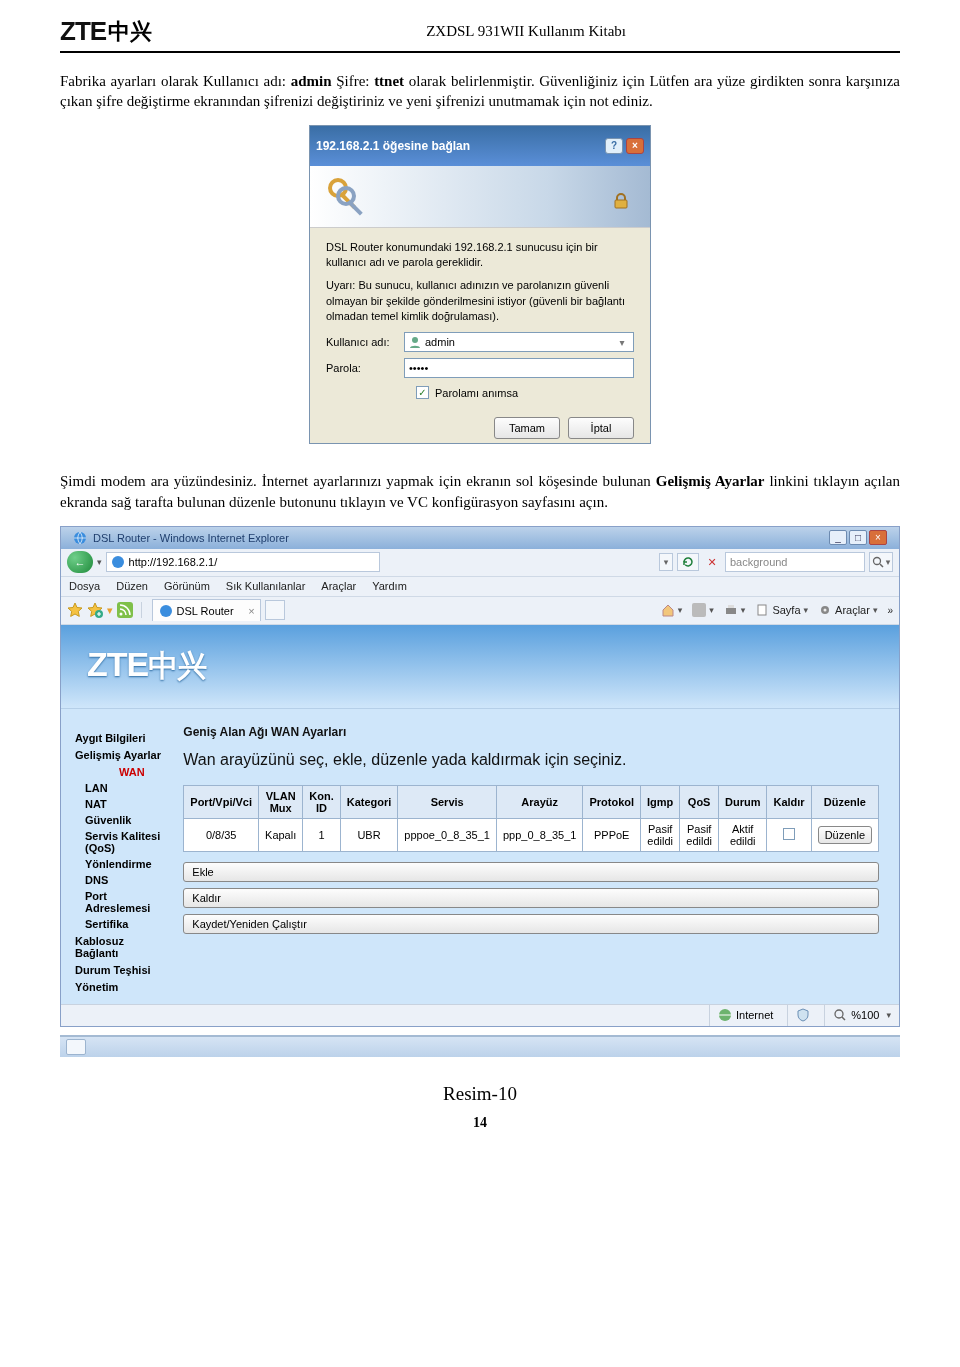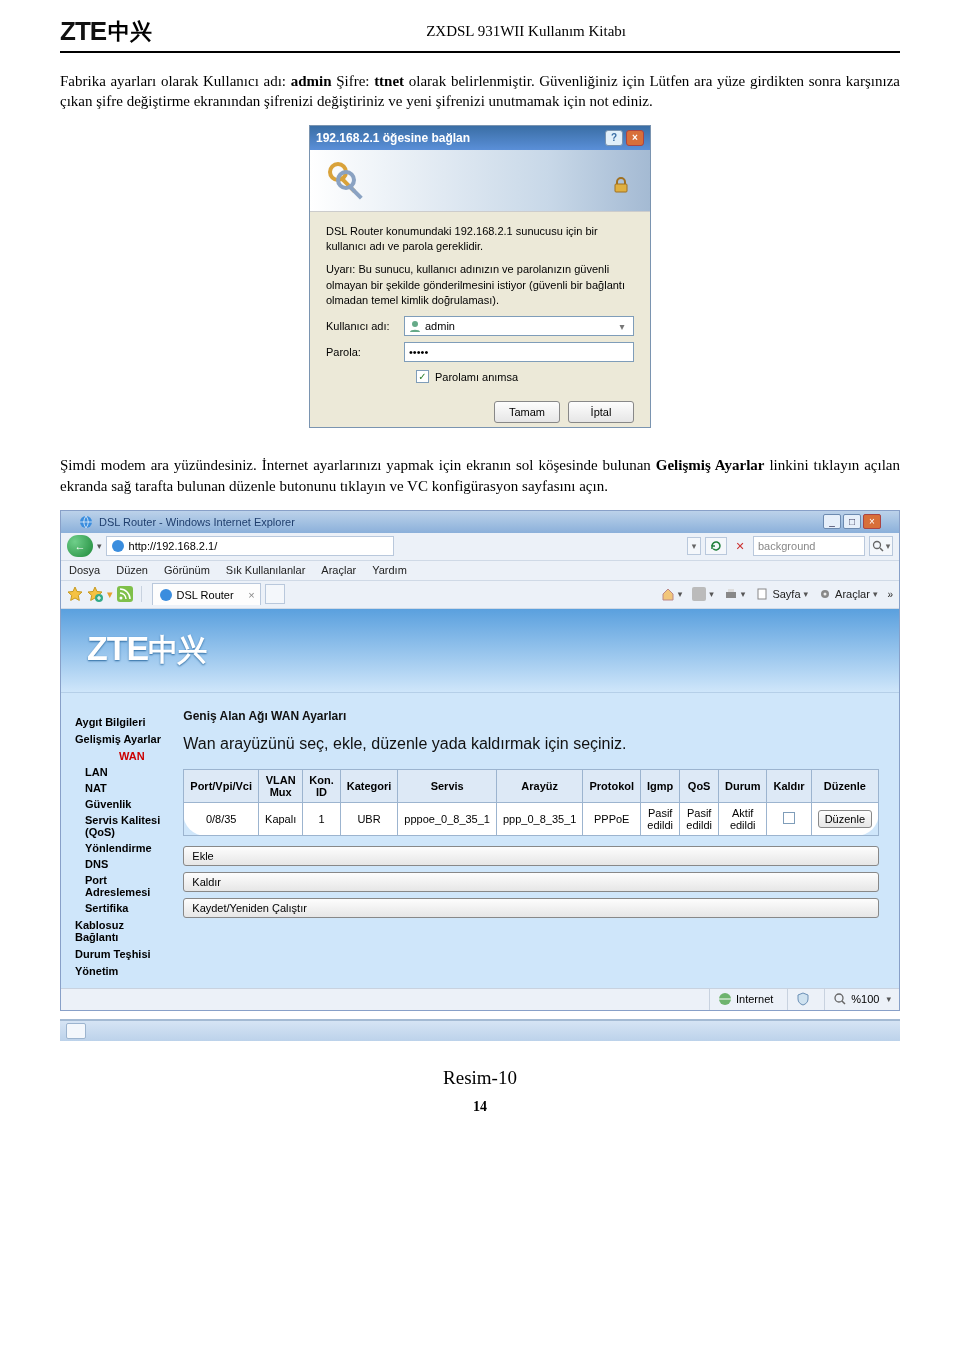--- a/index.html
+++ b/index.html
@@ -7,21 +7,21 @@
   .page { padding: 16px 60px 20px 60px; }
   .doc-header { display:flex; align-items:center; border-bottom:2px solid #000; padding-bottom:4px; margin-bottom:18px; }
   .zte-logo { font-family: Arial, sans-serif; font-weight:900; font-size:26px; letter-spacing:-1px; color:#111; }
   .zte-cn { font-weight:900; font-size:22px; margin-left:2px; }
   .doc-title { flex:1; text-align:center; font-size:15px; }
   .body-p { margin: 4px 0 14px 0; line-height:1.35; text-align:justify; }
   b.k { font-weight:bold; }
 
   
   .dialog { width: 340px; margin: 8px auto 28px auto; font-family: Tahoma, Arial, sans-serif; font-size:11px; color:#000; box-shadow:0 0 0 1px #7a94b0; background:#ece9d8; }
-  .dlg-title { background: linear-gradient(#3a6ea5,#5a8fd8); color:#fff; height:24px; display:flex; align-items:center; padding:0 6px; font-weight:bold; font-size:12px; }
+  .dlg-title { background: linear-gradient(#3a6ea5,#5a8fd8); color:#fff; height:40px; display:flex; align-items:center; padding:0 6px; font-weight:bold; font-size:12px; }
   .dlg-title-text { flex:1; }
   .dlg-title-icons { display:flex; gap:3px; }
   .tb-btn { width:18px; height:16px; background:#d86f3a; border:1px solid #a44; display:flex; align-items:center; justify-content:center; color:#fff; font-size:10px; border-radius:3px; }
   .tb-btn.help { background:#e1effa; border:1px solid #7a94b0; color:#3a6ea5; }
   .dlg-banner { height:62px; background: linear-gradient(90deg,#fff 0%, #c8d8e8 70%, #a4bad3 100%); position:relative; border-bottom:1px solid #ccc; }
   .banner-keys { position:absolute; left:14px; top:8px; width:44px; height:44px; }
   .banner-lock { position:absolute; right:20px; top:26px; width:18px; height:18px; }
   .dlg-body { padding:12px 16px 4px 16px; }
   .dlg-text { line-height:1.4; margin-bottom:8px; }
   .dlg-row { display:flex; align-items:center; margin:6px 0; }
@@ -29,36 +29,36 @@
   .dlg-input { flex:1; height:20px; border:1px solid #7f9db9; background:#fff; display:flex; align-items:center; padding:0 4px; gap:4px; }
   .dlg-input .combo-arrow { width:14px; text-align:center; color:#777; font-size:10px; }
   .kad-ico { width:12px; height:12px; }
   .chk-row { display:flex; align-items:center; gap:6px; margin:8px 0 0 90px; }
   .chk { width:13px; height:13px; border:1px solid #7f9db9; background:#fff; display:flex; align-items:center; justify-content:center; font-size:10px; color:#2a7f2a; }
   .dlg-btns { display:flex; justify-content:flex-end; gap:8px; margin-top:18px; }
   .dlg-btn { min-width:66px; height:22px; border:1px solid #888; background:linear-gradient(#fdfdfd,#e6e6e6); border-radius:3px; display:flex; align-items:center; justify-content:center; }
 
   
   .browser { width:100%; margin:8px auto; font-family: Tahoma, Arial, sans-serif; font-size:11px; border:1px solid #88a0c8; box-shadow:0 0 0 1px #cdd9ea inset; }
-  .br-titlebar { background: linear-gradient(#bcd2ea,#8bb0da); height:22px; display:flex; align-items:center; padding:0 18px; color:#1f3e6d; }
+  .br-titlebar { background: linear-gradient(#bcd2ea,#8bb0da); height:22px; display:flex; align-items:center; padding:0 12px; color:#1f3e6d; }
   .br-title-ico { width:14px; height:14px; margin-right:6px; }
   .br-title-text { flex:1; font-weight:normal; }
   .wbtn { width:18px; height:15px; border:1px solid #6c8ab0; margin-left:2px; background:#e6effa; border-radius:2px; display:flex; align-items:center; justify-content:center; font-size:10px; color:#335; }
   .wbtn.close { background:#d86f3a; color:#fff; border-color:#a44; }
   .br-nav { display:flex; align-items:center; background:#ecf1f8; height:28px; padding:2px 6px; gap:4px; border-bottom:1px solid #cfd9e6; }
   .nav-back { width:26px; height:22px; border-radius:11px; background: radial-gradient(circle at 30% 30%, #6fcf8a, #1e8a3a); display:flex; align-items:center; justify-content:center; color:#fff; font-weight:bold; }
   .nav-dd { font-size:9px; color:#555; }
   .addr-ico { width:14px; height:14px; }
   .addr-box { flex:1; max-width:600px; height:20px; border:1px solid #b9c8dc; background:#fff; display:flex; align-items:center; padding:0 4px; gap:4px; margin-right:6px;}
   .nav-spacer { flex:1; }
   .nav-right { display:flex; align-items:center; gap:4px; }
   .small-dd { width:14px; height:18px; border:1px solid #b9c8dc; display:flex; align-items:center; justify-content:center; background:#f4f7fb; font-size:9px; color:#666; }
   .ref-btn { width:22px; height:18px; border:1px solid #b9c8dc; background:#f4f7fb; display:flex; align-items:center; justify-content:center; color:#1e7f3a; }
   .stop-btn { width:18px; height:18px; display:flex; align-items:center; justify-content:center; color:#c33; }
-  .search-box { width:112px; height:20px; border:1px solid #b9c8dc; background:#fff; display:flex; align-items:center; padding:0 4px; color:#888; }
+  .search-box { width:140px; height:20px; border:1px solid #b9c8dc; background:#fff; display:flex; align-items:center; padding:0 4px; color:#888; }
   .search-btn { width:24px; height:20px; border:1px solid #b9c8dc; background:#f4f7fb; display:flex; align-items:center; justify-content:center; }
   .br-menu { background:#ecf1f8; height:20px; display:flex; align-items:center; gap:16px; padding:0 8px; border-bottom:1px solid #cfd9e6; color:#222; }
   .br-menu span { cursor:default; }
   .br-tabs { background:#ecf1f8; height:28px; display:flex; align-items:center; padding:0 6px; gap:4px; border-bottom:1px solid #cfd9e6; }
   .fav-icons { display:flex; align-items:center; gap:4px; padding-right:8px; border-right:1px solid #c8d2df; margin-right:6px;}
   .fav-ico { width:16px; height:16px; }
   .tab { height:22px; background:#fdfdfd; border:1px solid #b9c8dc; border-bottom:none; display:flex; align-items:center; padding:0 26px 0 6px; gap:4px; position:relative; }
   .tab .tclose { position:absolute; right:5px; color:#888; }
   .newtab { width:20px; height:20px; border:1px solid #b9c8dc; background:#f4f7fb; }
   .cmdbar { margin-left:auto; display:flex; align-items:center; gap:10px; color:#222; }
@@ -69,21 +69,21 @@
   .zte-banner-inner { font-family: Arial, sans-serif; font-weight:900; font-size:34px; color:#fff; text-shadow:0 1px 2px #2b6aa0; letter-spacing:-1px; }
   .zte-banner-inner .cn { font-size:30px; }
   .page-wrap { display:flex; flex:1; }
   .sidebar { width:150px; background:#cfe6fa; padding:18px 6px 6px 14px; font-size:11px; font-weight:bold; color:#000; }
   .sidebar-item { margin:5px 0; }
   .sidebar-sub { font-weight:bold; margin:4px 0 4px 10px; }
   .sidebar .active { color:#c00;margin-left:44px; }
   .content { flex:1; background:#cfe6fa; padding:16px 20px 30px 8px; }
   .ct-title { font-weight:bold; margin-bottom:10px; font-size:12px; color:#111; }
   .ct-desc { font-size:16px; color:#111; line-height:1.4; margin-bottom:14px; }
-  table.wan { border-collapse:collapse; width:100%; font-size:11px; background:#fff;border-radius:23px; }
+  table.wan { border-collapse:collapse; width:100%; font-size:11px; background:#fff; }
   table.wan th, table.wan td { border:1px solid #9cb4cf; padding:4px 6px; text-align:center; }
   table.wan th { background:#dde9f6; font-weight:bold; }
   .row-actions { display:flex; gap:6px; justify-content:center; margin-top:10px;flex-direction:column; }
   .actbtn { height:20px; border:1px solid #888; background:linear-gradient(#fdfdfd,#e6e6e6); border-radius:3px; padding:0 8px; display:flex; align-items:center; }
   .inline-chk { width:12px; height:12px; border:1px solid #7f9db9; background:#fff; display:inline-block; }
   .cell-btn { height:18px; border:1px solid #888; background:linear-gradient(#fdfdfd,#e6e6e6); border-radius:3px; padding:0 6px; display:inline-flex; align-items:center; }
   .taskbar { height:22px; background: linear-gradient(#d6e4f4,#bcd2ea); border-top:2px solid #a4bad3; display:flex; align-items:center; }
   .tb-left { display:flex; align-items:center; gap:3px; padding:0 6px; }
   .tb-tile { width:20px; height:16px; border:1px solid #9cb4cf; background:#f3f7fc; border-radius:2px; }
   .tb-spacer { flex:1; }

